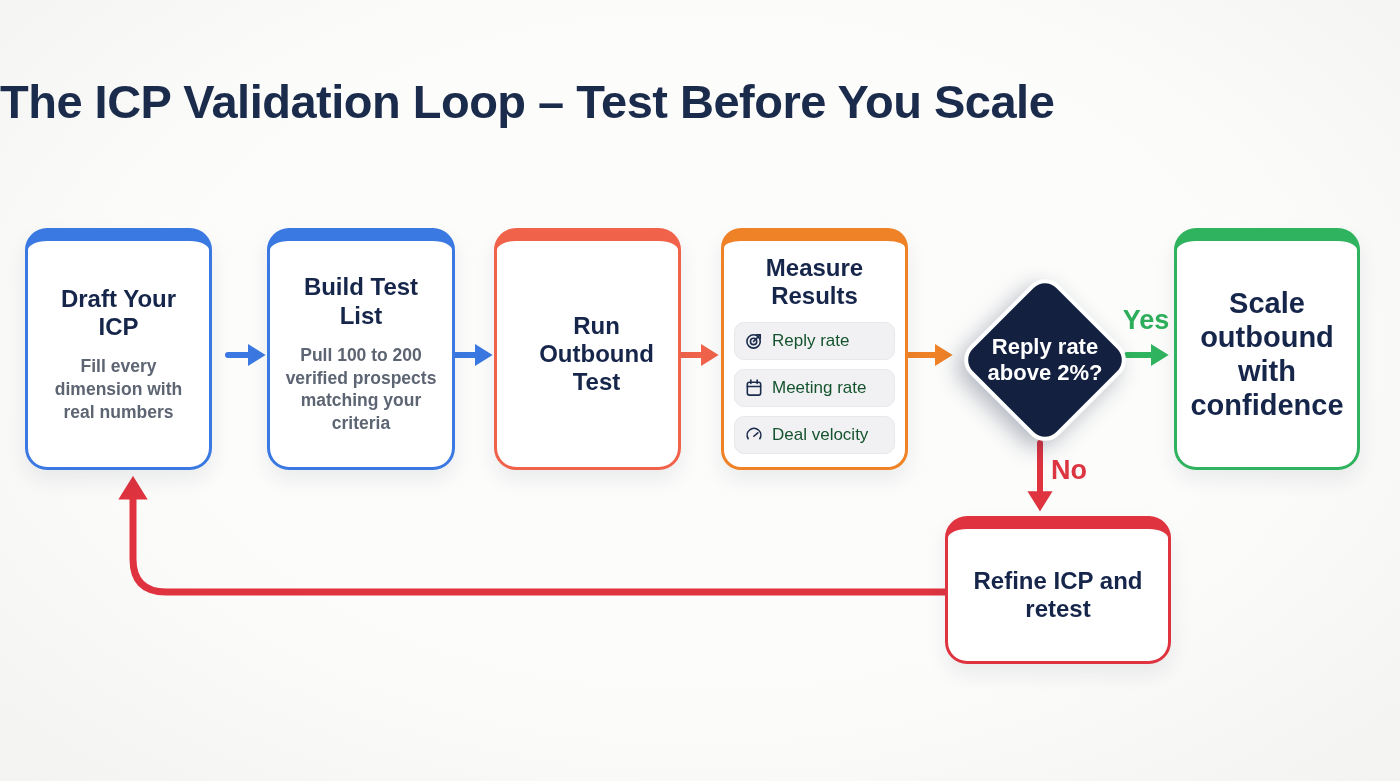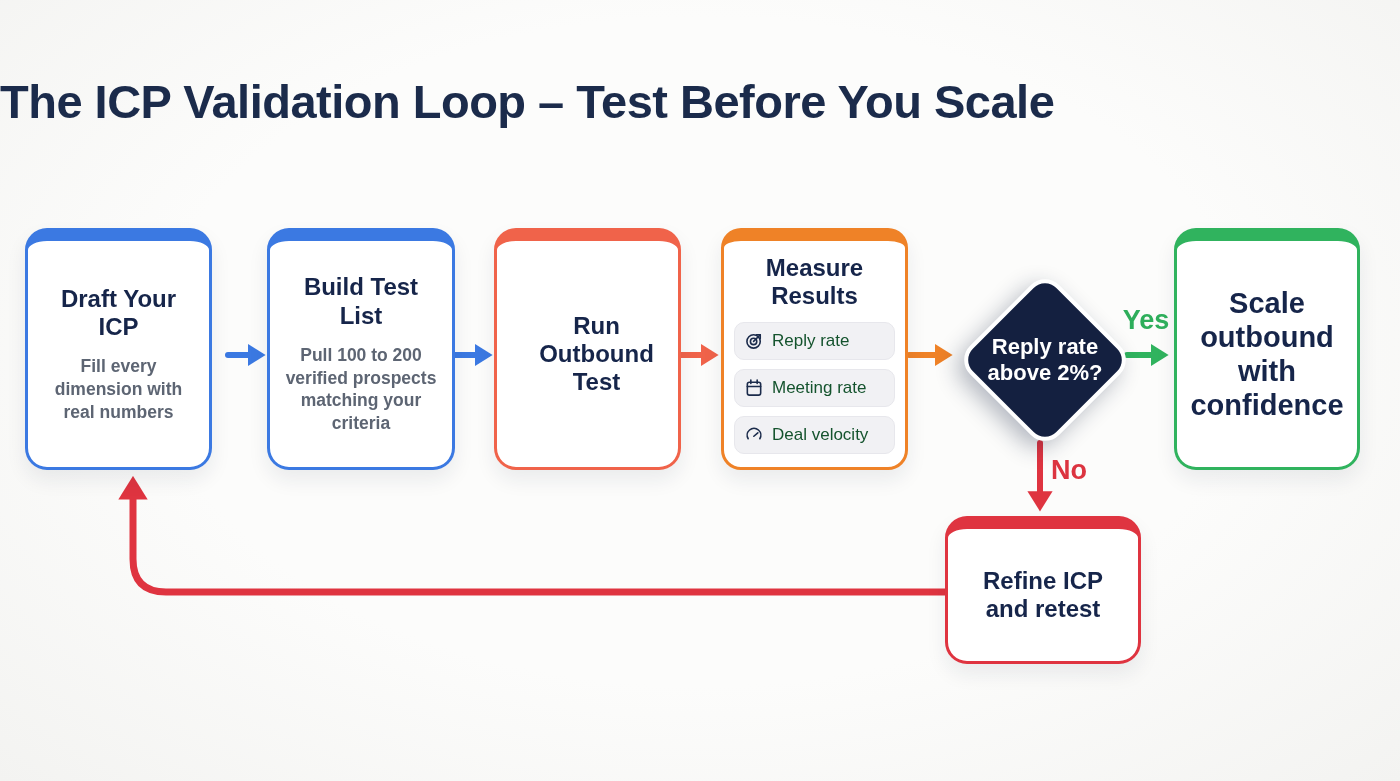--- a/index.html
+++ b/index.html
@@ -136,21 +136,21 @@
         </svg>
         <span>Deal velocity</span>
       </div>
     </div>
   </div>
 
   <div class="card" style="left: 1174px; top: 228px; width: 186px; height: 242px; --accent: #30B35E;">
     <div class="card-title" style="font-size:29px;">Scale outbound with confidence</div>
   </div>
 
-  <div class="card" style="left: 945px; top: 516px; width: 196px; height: 148px; --accent: #DF3440;">
+  <div class="card" style="left: 945px; top: 516px; width: 226px; height: 148px; --accent: #DF3440;">
     <div class="card-title">Refine ICP and retest</div>
   </div>
 
   <div class="diamond" style="--accent: #142040;">
     <div class="diamond-label">Reply rate above 2%?</div>
   </div>
 
   <div class="branch-label yes-label">Yes</div>
   <div class="branch-label no-label">No</div>
 

